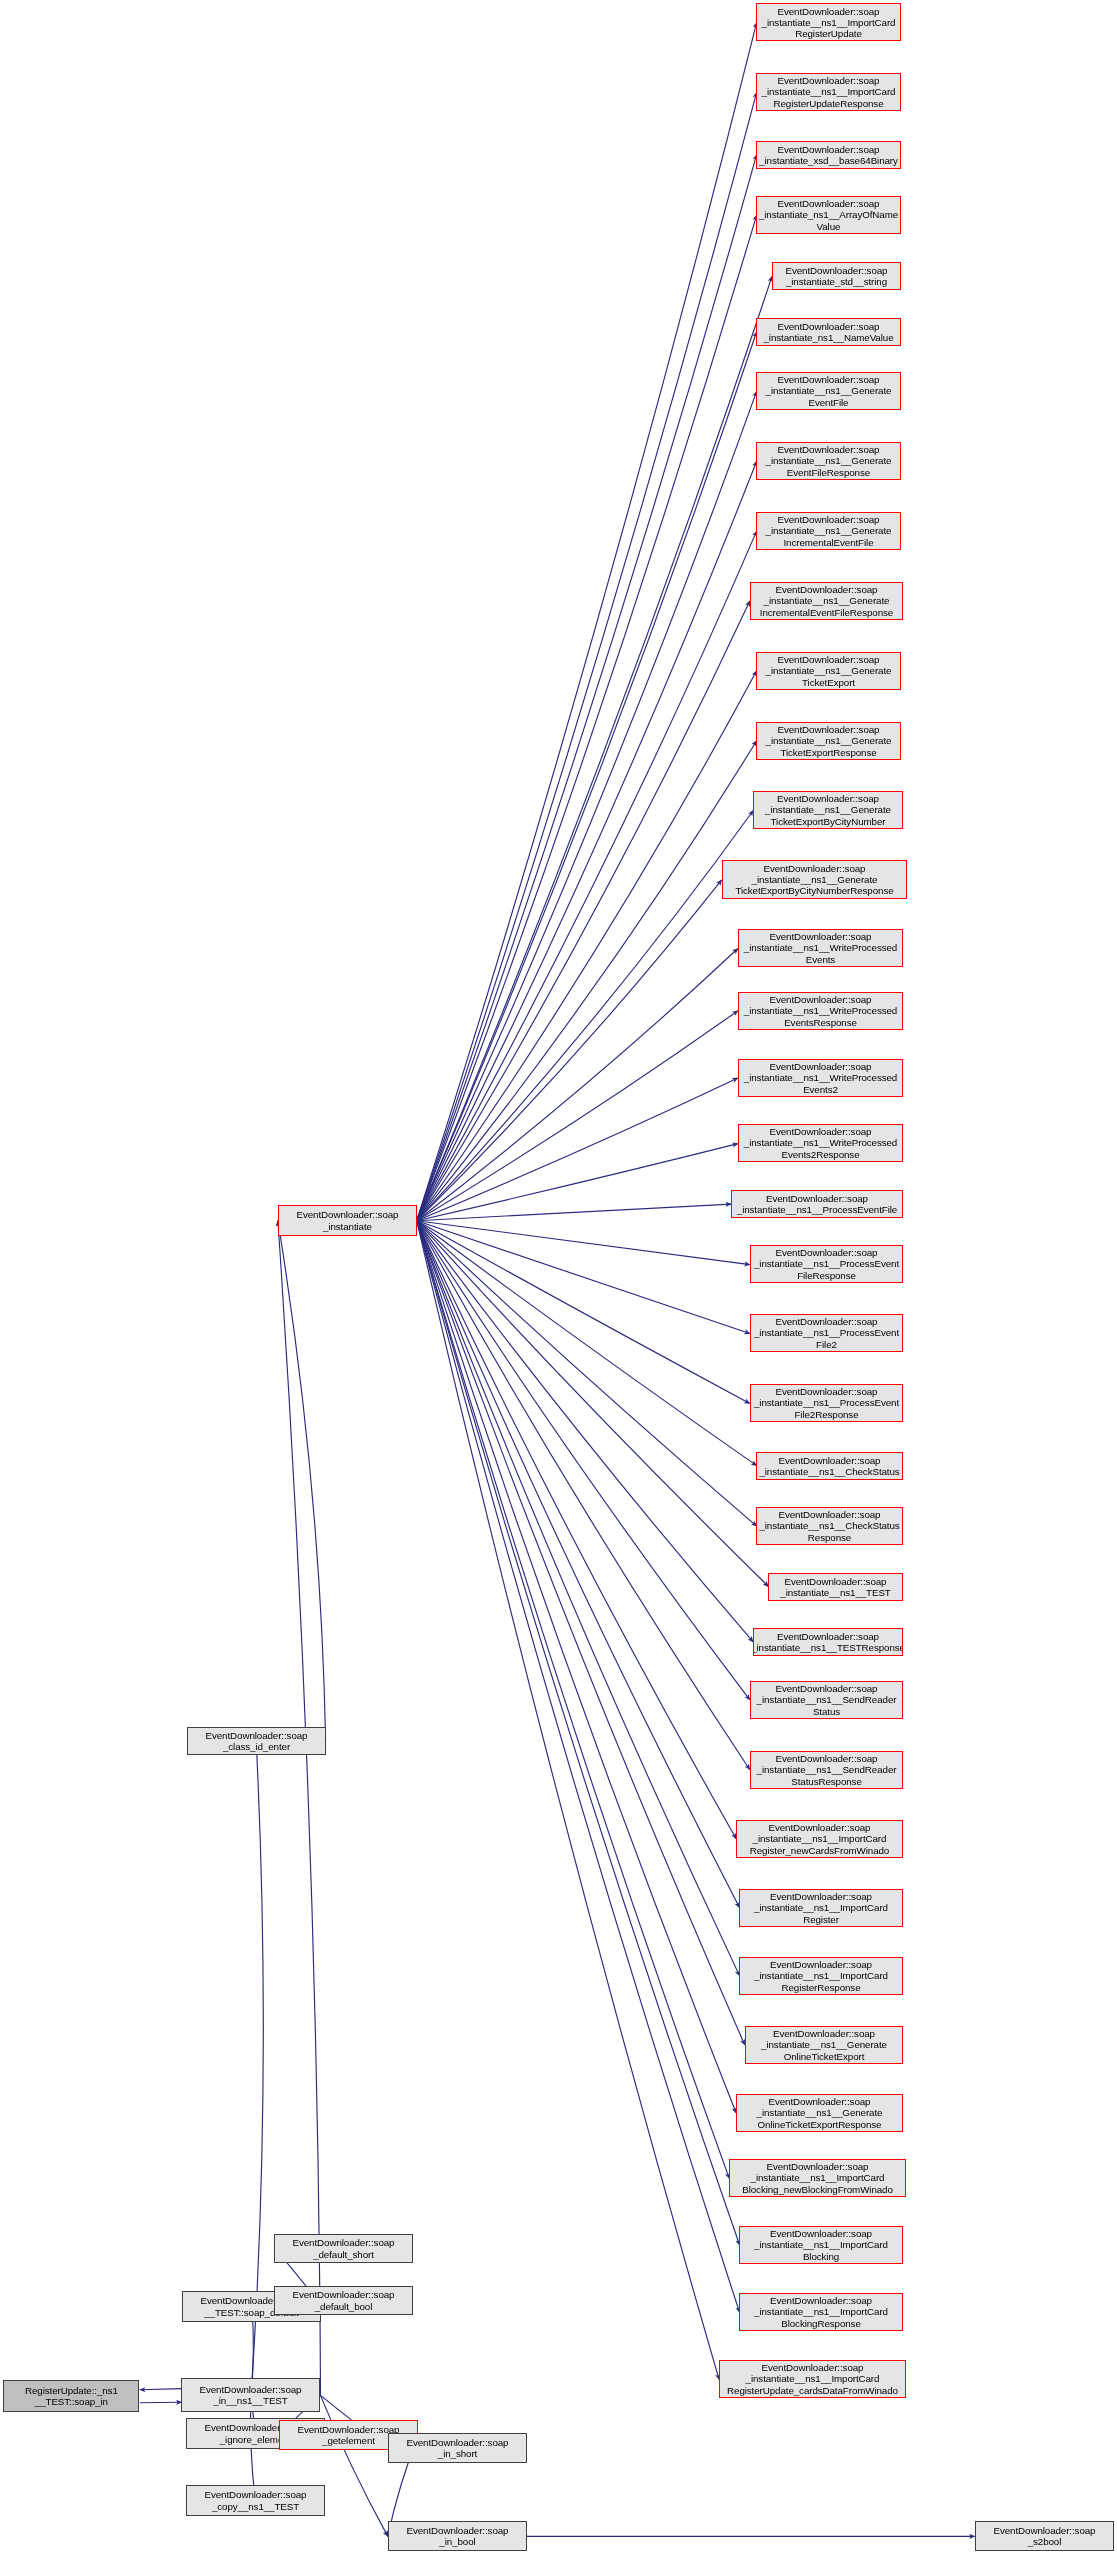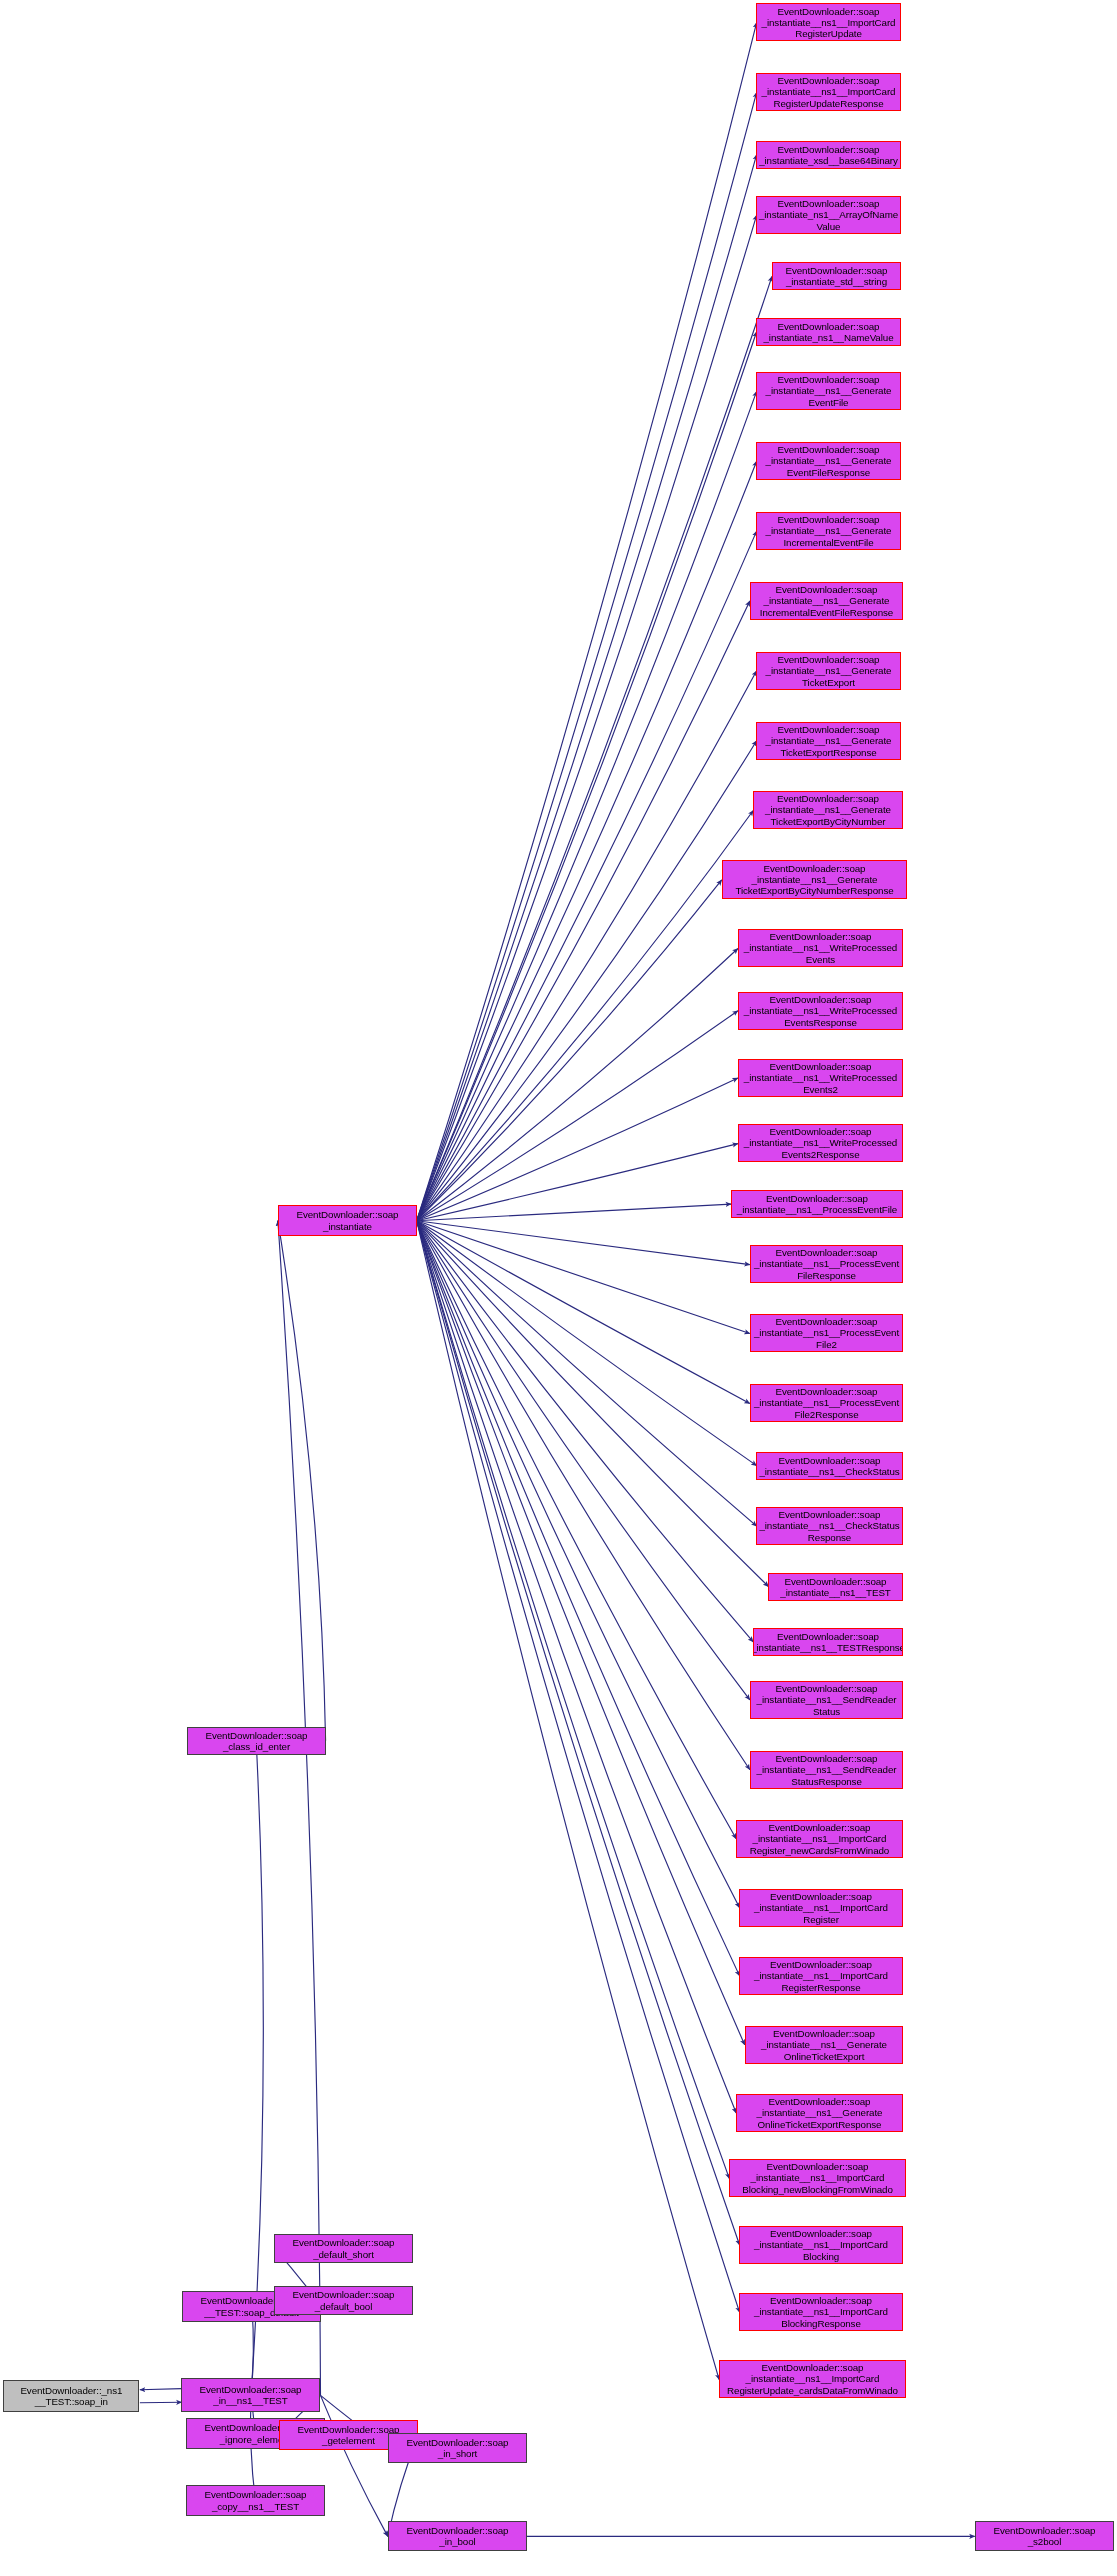--- a/index.html
+++ b/index.html
@@ -23,21 +23,21 @@
     height: 2576px;
     pointer-events: none;
   }
   .node {
     position: absolute;
     box-sizing: border-box;
     display: flex;
     align-items: center;
     justify-content: center;
     text-align: center;
-    background: #d946ef;
+    background: #e5e5e5;
     font-size: 9.8px;
     line-height: 11.2px;
     color: #000000;
     letter-spacing: -0.1px;
     white-space: pre-line;
     padding: 0 1.7px;
     overflow: hidden;
   }
   .node.red    { border: 1.4px solid #ff0000; }
   .node.black  { border: 1.4px solid #404040; }
@@ -104,21 +104,21 @@
         <path d="M 489 1433 Q 656.1 1869.25 868 2319.5" marker-end="url(#arrow)"></path>
         <path d="M 489 1433 Q 659.1 1909.75 874 2400.5" marker-end="url(#arrow)"></path>
         <path d="M 489 1433 Q 654.1 1949.75 864 2480.5" marker-end="url(#arrow)"></path>
         <path d="M 489 1433 Q 650.1 1988.25 856 2557.5" marker-end="url(#arrow)"></path>
         <path d="M 489 1433 Q 656.1 2027.25 868 2635.5" marker-end="url(#arrow)"></path>
         <path d="M 489 1433 Q 656.1 2066.75 868 2714.5" marker-end="url(#arrow)"></path>
         <path d="M 489 1433 Q 644.1 2106.25 844 2793.5" marker-end="url(#arrow)"></path>
       </g>
   </svg>
   <div id="nodes">
-      <div class="node gray" style="left: 3.4px; top: 2380px; width: 136px; height: 32px;">EventDownloader::_ns1
+      <div class="node gray" style="left: 3.4px; top: 2380px; width: 136px; height: 32px;">RegisterUpdate::_ns1
 __TEST::soap_in</div>
       <div class="node black" style="left: 181px; top: 2378px; width: 139px; height: 34px;">EventDownloader::soap
 _in__ns1__TEST</div>
       <div class="node black" style="left: 187px; top: 1727px; width: 139px; height: 28px;">EventDownloader::soap
 _class_id_enter</div>
       <div class="node black" style="left: 182px; top: 2291px; width: 139px; height: 31px;">EventDownloader::_ns1
 __TEST::soap_default</div>
       <div class="node black" style="left: 186px; top: 2418px; width: 139px; height: 31px;">EventDownloader::soap
 _ignore_element</div>
       <div class="node black" style="left: 186px; top: 2485px; width: 139px; height: 31px;">EventDownloader::soap

